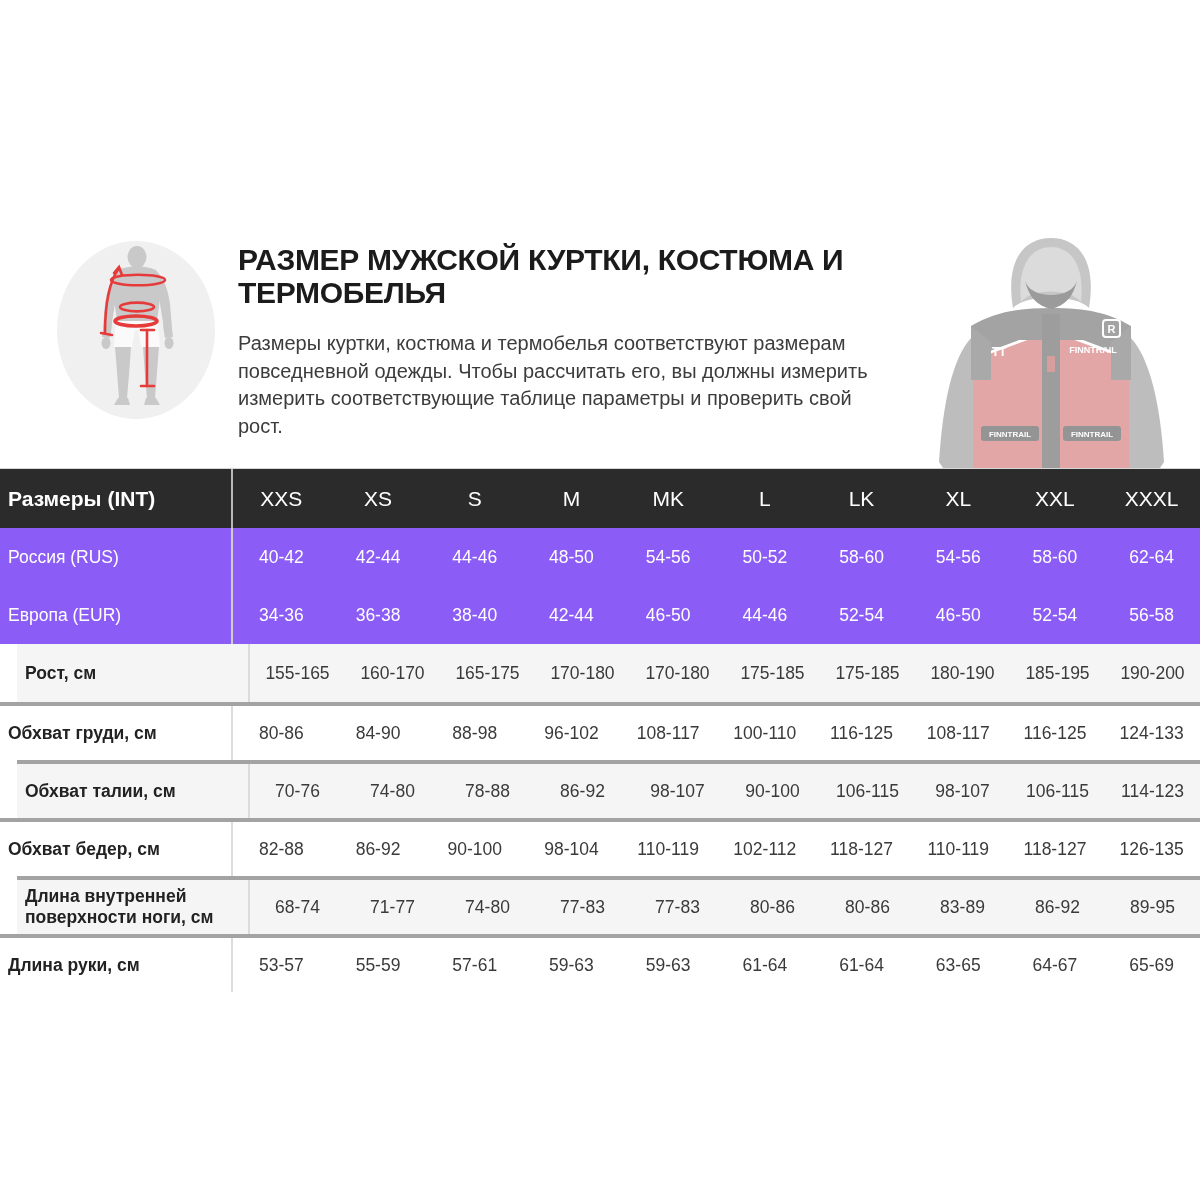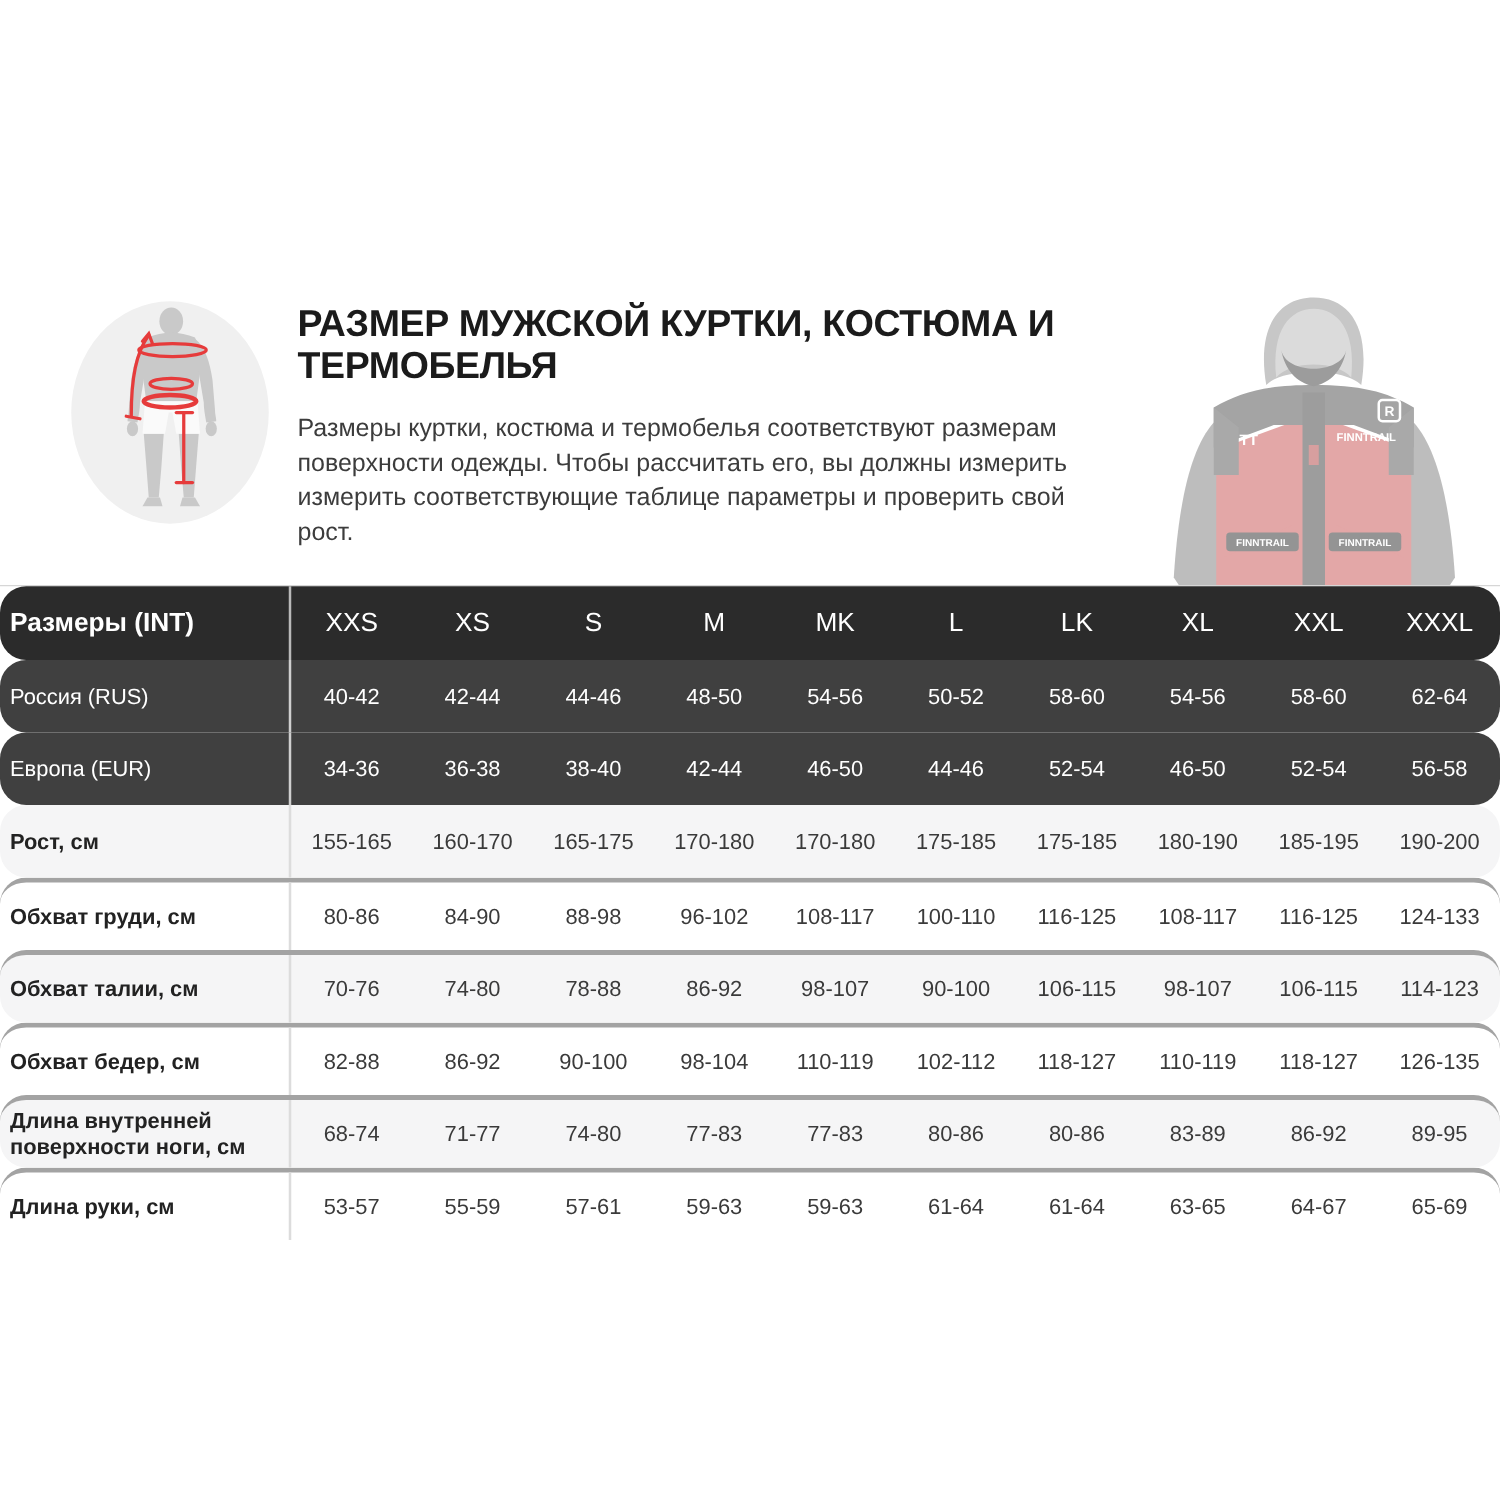--- a/index.html
+++ b/index.html
@@ -11,33 +11,33 @@
   .figure-wrap { position:absolute; left:56px; top:240px; width:160px; height:180px; }
   .page-title { position:absolute; left:238px; top:243px; width:700px;
     font-size:30px; line-height:33px; font-weight:700; color:#1b1b1b;
     text-transform:uppercase; letter-spacing:-0.3px; }
   .page-desc { position:absolute; left:238px; top:330px; width:710px;
     font-size:20px; line-height:27.5px; color:#3c3c3c; }
   .jacket-wrap { position:absolute; left:933px; top:230px; width:237px; height:238px; overflow:hidden; }
 
   
   .size-table { position:absolute; left:0; top:468px; width:1200px; border-top:1px solid #d6d6d6; }
-  .row { display:grid; grid-template-columns:233px repeat(10, 1fr); height:58px;border-radius:21px; }
+  .row { display:grid; grid-template-columns:233px repeat(10, 1fr); height:58px; }
   .row > div { display:flex; align-items:center; justify-content:center; height:100%; text-align:center; }
   .row > .lbl { justify-content:flex-start; text-align:left; padding-left:8px; padding-right:6px; }
 
   .header-row { background:#2b2b2b; color:#ffffff; height:59px; }
   .header-row .lbl { font-size:21px; font-weight:700; border-right:2px solid #b9b9b9; }
   .header-row .val { font-size:21px; font-weight:400; }
 
-  .region-row { background:#404040; color:#ffffff; font-size:17.5px; }
+  .region-row { background:#8b5cf6; color:#ffffff; font-size:17.5px; }
   .region-row .lbl { font-weight:400; border-right:2px solid #cfcfcf; }
 
   .body-row { background:#ffffff; color:#3a3a3a; font-size:17.5px; border-top:4px solid #a3a3a3; }
-  .body-row.stripe { background:#f5f5f6; }
+  .body-row.stripe { background:#f5f5f6;margin-left:17px; }
   .body-row .lbl { font-weight:700; color:#222222; font-size:17.5px; line-height:21px; border-right:2px solid #dcdcdc; }
   .body-row:first-child { border-top:none; }
 </style>
 </head>
 <body>
 
 <div class="page">
 
   <div class="figure-wrap">
     <svg width="160" height="180" viewBox="0 0 160 180">
@@ -65,21 +65,21 @@
         <path d="M91,90 L91,146"></path>
         <path d="M85,90 L98,90"></path>
         <path d="M85,146 L98,146"></path>
       </g>
     </svg>
   </div>
 
   <h1 class="page-title">РАЗМЕР МУЖСКОЙ КУРТКИ, КОСТЮМА И ТЕРМОБЕЛЬЯ</h1>
   <div class="page-desc">
     <div>Размеры куртки, костюма и термобелья соответствуют размерам</div>
-    <div>поверхности одежды. Чтобы рассчитать его, вы должны измерить</div>
+    <div>повседневной одежды. Чтобы рассчитать его, вы должны измерить</div>
     <div>измерить соответствующие таблице параметры и проверить свой</div>
     <div>рост.</div>
   </div>
 
   <div class="jacket-wrap">
     <svg width="237" height="238" viewBox="0 0 237 238">
       <g opacity="0.5">
         <path d="M38,108 C20,128 10,170 6,232 L10,238 L44,238 L58,150 Z" fill="#7d7d7d"></path>
         <path d="M198,108 C216,128 227,170 231,232 L227,238 L193,238 L178,150 Z" fill="#7d7d7d"></path>
         <path d="M40,130 L100,108 L136,108 L196,130 L196,238 L40,238 Z" fill="#c85050"></path>

